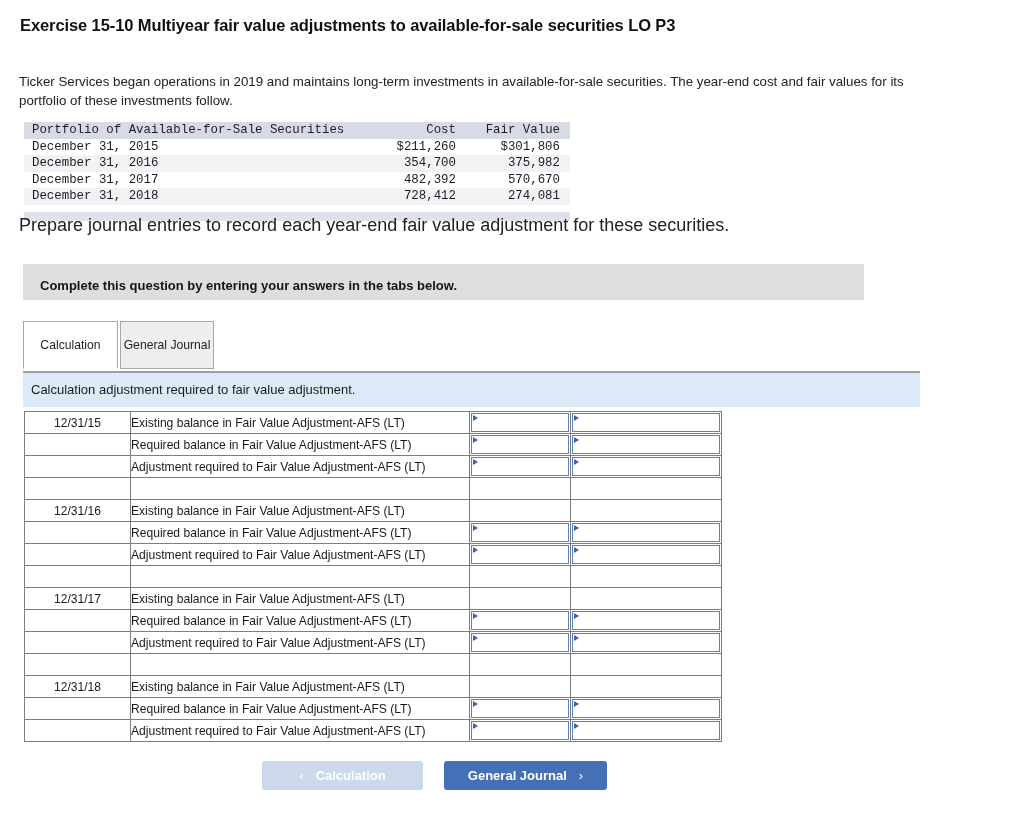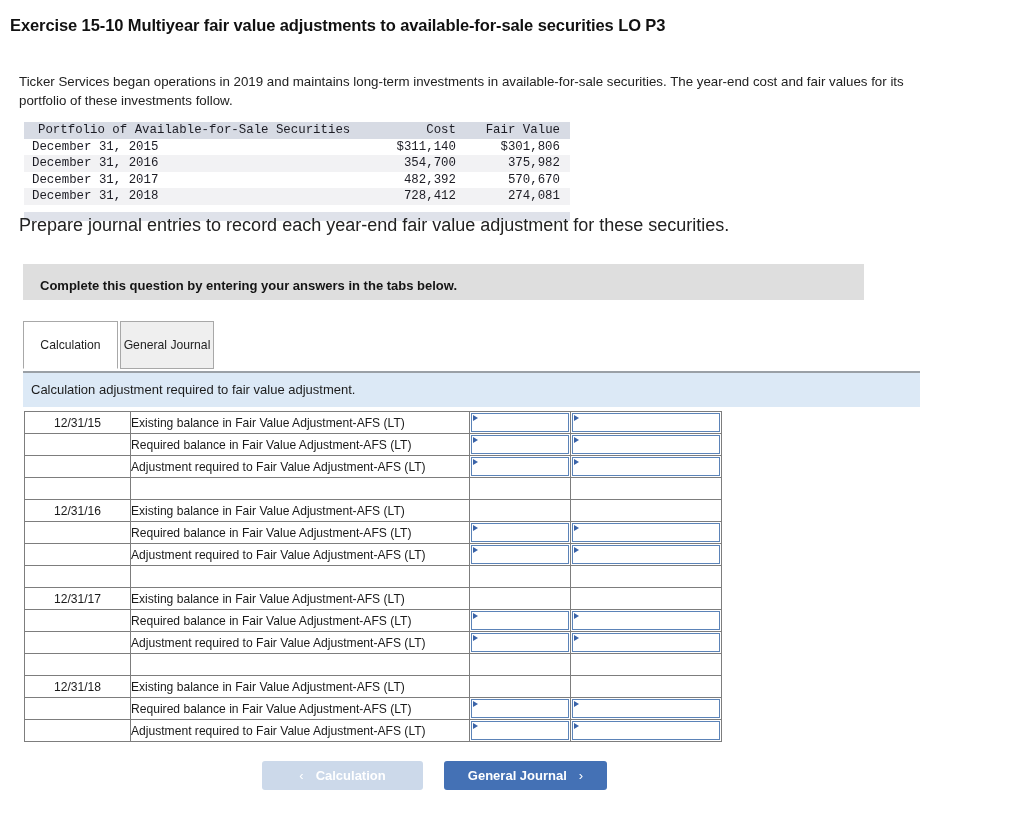--- a/index.html
+++ b/index.html
@@ -12,21 +12,21 @@
     height: 813px;
     position: relative;
     font-family: "Liberation Sans", sans-serif;
     color: #1a1a1a;
     overflow: hidden;
   }
 
   
   .page-title {
     position: absolute;
-    left: 10px;
+    left: 20px;
     top: 16px;
     font-size: 16.5px;
     font-weight: bold;
     letter-spacing: -0.1px;
     color: #111111;
     white-space: nowrap;
   }
 
   
   .intro {
@@ -57,21 +57,21 @@
   .portfolio-table th,
   .portfolio-table td {
     padding: 1px 0 1px 0;
     font-weight: normal;
     line-height: 14.5px;
     white-space: nowrap;
   }
   .portfolio-table thead tr {
     background: #d7dbe4;
   }
-  .portfolio-table thead th.ph-name { text-align: left;  padding-left: 14px; }
+  .portfolio-table thead th.ph-name { text-align: left;  padding-left: 8px; }
   .portfolio-table thead th.ph-num  { text-align: right; padding-right: 10px; }
   .portfolio-table tbody td.pc-name { text-align: left;  padding-left: 8px; }
   .portfolio-table tbody td.pc-num  { text-align: right; padding-right: 10px; }
   .portfolio-table tbody tr.alt { background: #f2f2f4; }
   .col-name { width: 338px; }
   .col-cost { width: 104px; }
   .col-fair { width: 104px; }
   .portfolio-footer {
     margin-top: 7px;
     height: 9px;
@@ -262,21 +262,21 @@
     <thead>
       <tr>
         <th class="ph-name">Portfolio of Available-for-Sale Securities</th>
         <th class="ph-num">Cost</th>
         <th class="ph-num">Fair Value</th>
       </tr>
     </thead>
     <tbody>
       <tr>
         <td class="pc-name">December 31, 2015</td>
-        <td class="pc-num">$311,140</td>
+        <td class="pc-num">$211,260</td>
         <td class="pc-num">$301,806</td>
       </tr>
       <tr class="alt">
         <td class="pc-name">December 31, 2016</td>
         <td class="pc-num">354,700</td>
         <td class="pc-num">375,982</td>
       </tr>
       <tr>
         <td class="pc-name">December 31, 2017</td>
         <td class="pc-num">482,392</td>

